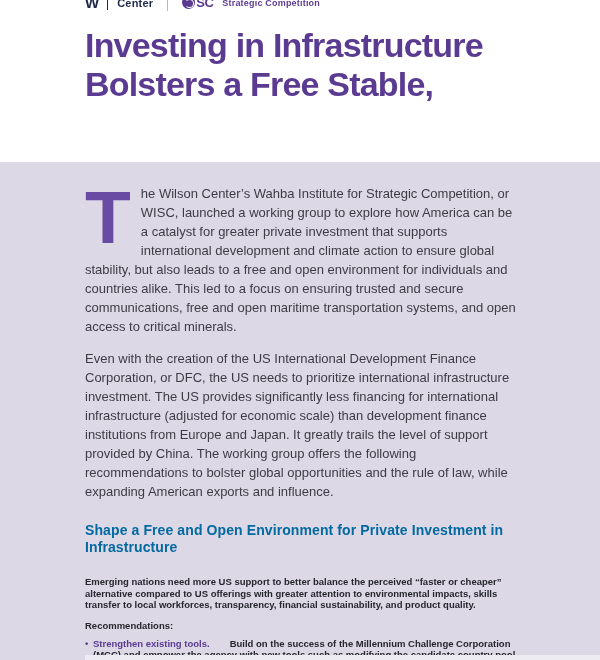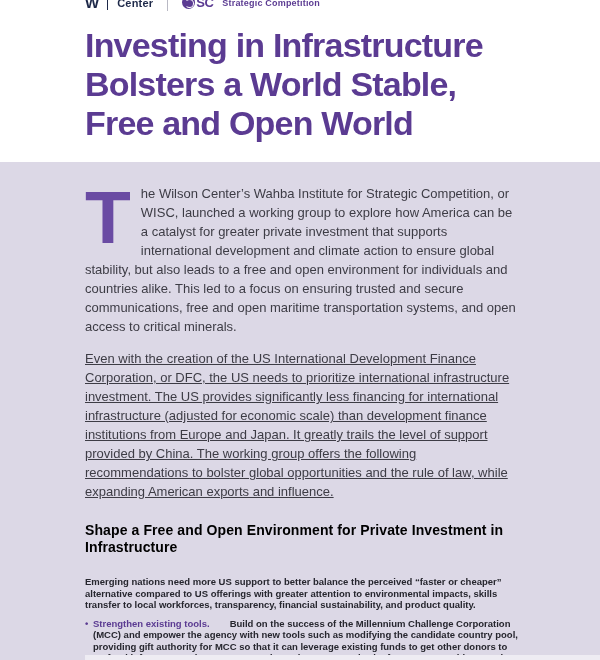--- a/index.html
+++ b/index.html
@@ -51,25 +51,25 @@
   }
   .body-copy { color:#3d3c45; font-size:13px; line-height:19px; }
   .dropcap {
     float:left;
     color:#6a4ba3;
     font-size:75px; line-height:58px;
     font-weight:bold;
     padding:4px 12px 0 0;
     letter-spacing:-2px;
   }
-  .para2 { margin-top:13px; color:#3d3c45; font-size:13px; line-height:19px;text-decoration:underline; }
+  .para2 { margin-top:13px; color:#3d3c45; font-size:13px; line-height:19px; }
   
   .section-heading {
     margin-top:21px;
-    color:#000000; font-size:14px; line-height:17px; font-weight:bold;
+    color:#0369a1; font-size:14px; line-height:17px; font-weight:bold;
     max-width:430px;
     letter-spacing:0.1px;
   }
   .small-para {
     margin-top:20px;
     color:#26262e; font-size:9.5px; line-height:11.5px; font-weight:bold;
     max-width:505px;
   }
   .rec-label {
     margin-top:9px;
@@ -101,36 +101,36 @@
       <span class="wisc-mark-wrap">
         <span class="wisc-disc"></span>
         <span class="wisc-sc">SC</span>
       </span>
       <span class="wisc-text">Strategic Competition</span>
     </div>
   </div>
 
   <h1 class="title">
     <div>Investing in Infrastructure</div>
-    <div>Bolsters a World Stable,</div>
-    <div>Free and Open World</div>
+    <div>Bolsters a Free Stable,</div>
   </h1>
 
   <div class="panel">
 
     <p class="body-copy">
       <span class="dropcap">T</span><span>he Wilson Center’s Wahba Institute for Strategic Competition, or WISC, launched a working group to explore how America can be a catalyst for greater private investment that supports international development and climate action to ensure global stability, but also leads to a free and open environment for individuals and countries alike. This led to a focus on ensuring trusted and secure communications, free and open maritime transportation systems, and open access to critical minerals.</span>
     </p>
 
     <p class="para2">Even with the creation of the US International Development Finance Corporation, or DFC, the US needs to prioritize international infrastructure investment. The US provides significantly less financing for international infrastructure (adjusted for economic scale) than development finance institutions from Europe and Japan. It greatly trails the level of support provided by China. The working group offers the following recommendations to bolster global opportunities and the rule of law, while expanding American exports and influence.</p>
 
     <h2 class="section-heading">Shape a Free and Open Environment for Private Investment in Infrastructure</h2>
 
     <p class="small-para">Emerging nations need more US support to better balance the perceived “faster or cheaper” alternative compared to US offerings with greater attention to environmental impacts, skills transfer to local workforces, transparency, financial sustainability, and product quality.</p>
 
+    <p class="rec-label">Recommendations:</p>
 
     <div class="bullet">
       <span class="bullet-dot">•</span>
       <div class="bullet-text">
         <span class="bullet-lead">Strengthen existing tools.</span><span>Build on the success of the Millennium Challenge Corporation (MCC) and empower the agency with new tools such as modifying the candidate country pool, providing gift authority for MCC so that it can leverage existing funds to get other donors to co-fund infrastructure investments, and creating a new authority for compacts with countries who are considered a foreign policy and national security priority.</span>
       </div>
     </div>
 
     <div class="next-edge"></div>
   </div>

